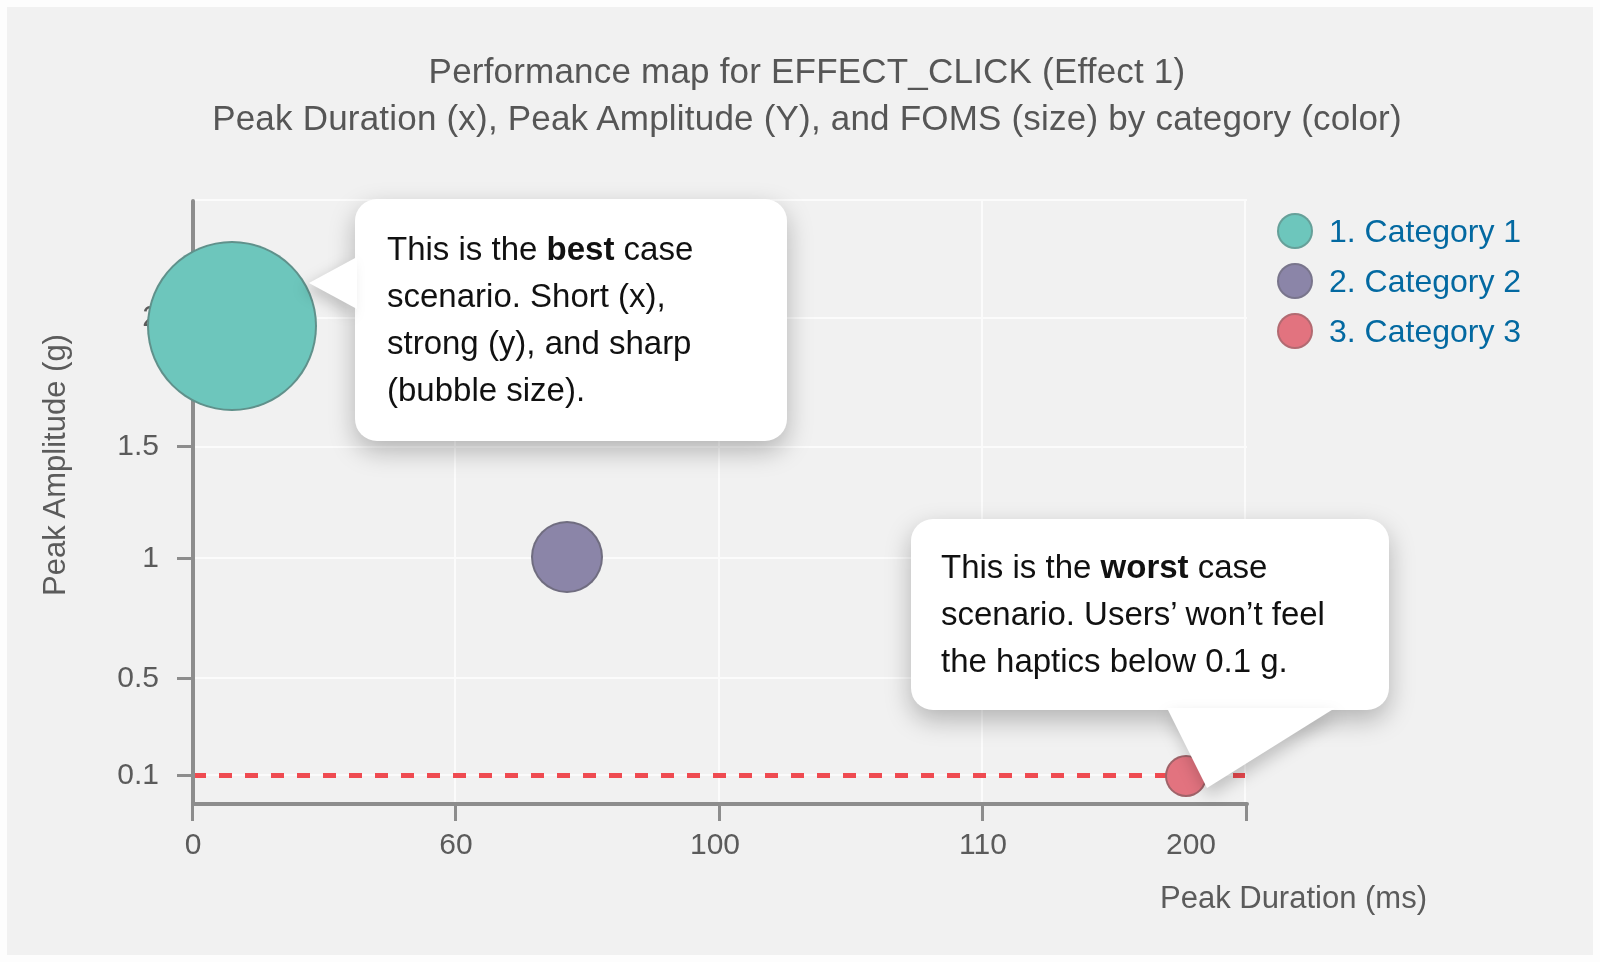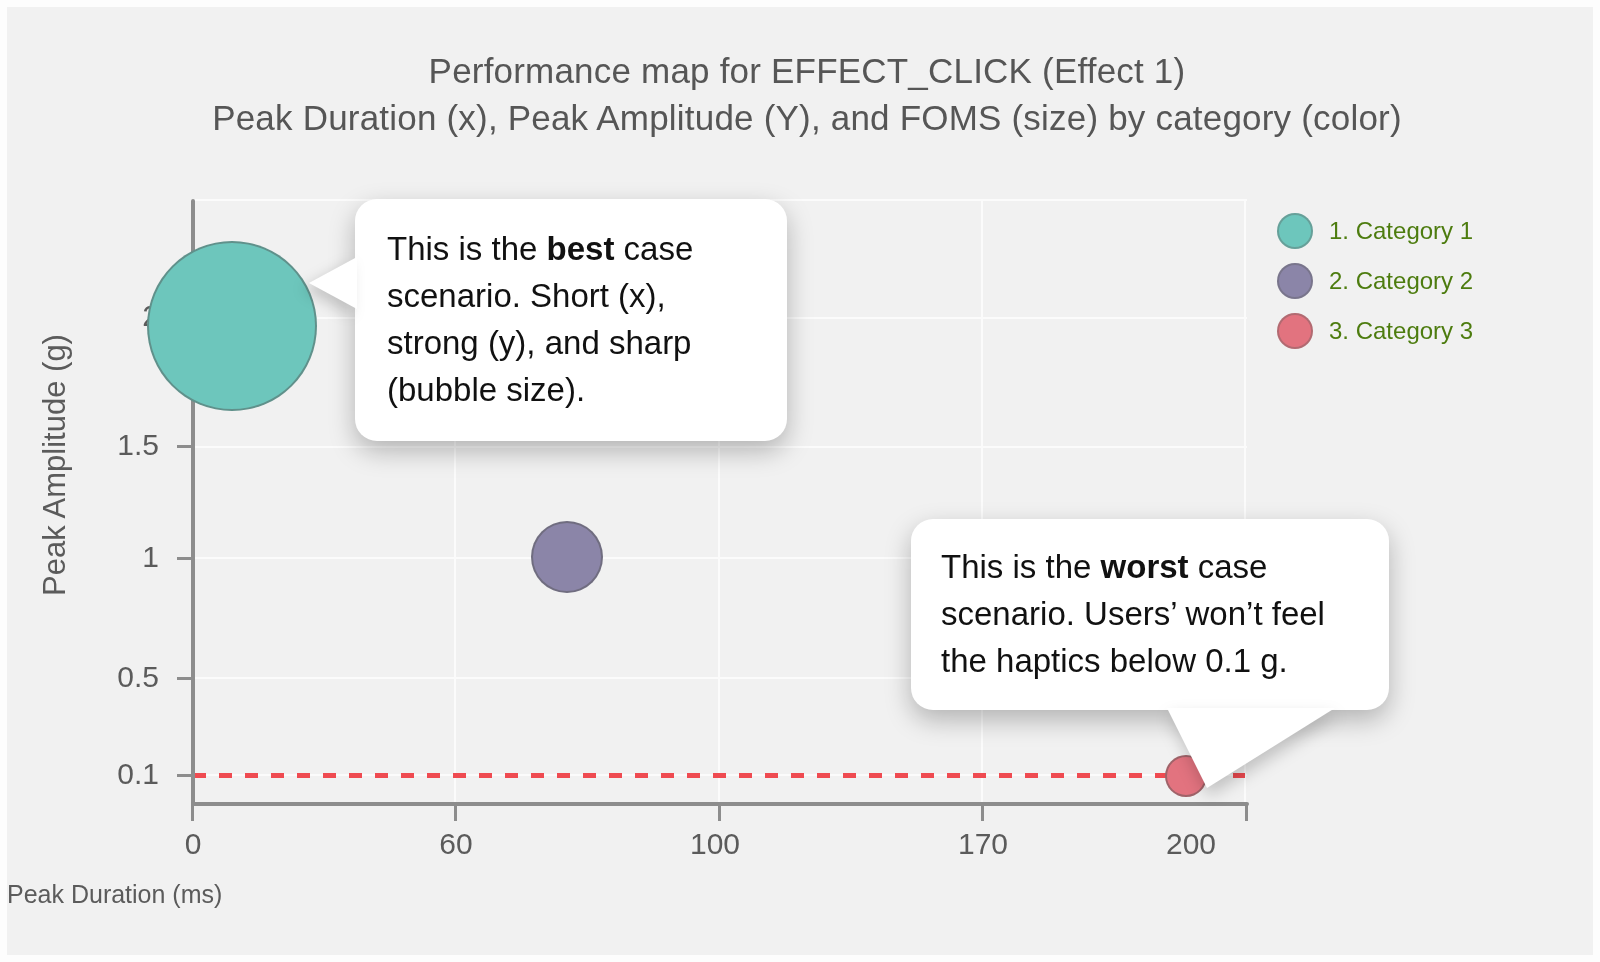--- a/index.html
+++ b/index.html
@@ -109,23 +109,23 @@
     transform: rotate(-90deg);
     color: #5b5b5b;
     font-size: 31px;
     white-space: nowrap;
   }
   #x-axis-title {
     position: absolute;
     left: 0;
     top: 873px;
     width: 1420px;
-    text-align: left;
+    text-align: right;
     color: #5b5b5b;
-    font-size: 25px;
+    font-size: 31px;
     white-space: nowrap;
   }
 
   
   .bubble {
     position: absolute;
     border-radius: 50%;
     box-sizing: border-box;
     border: 2px solid rgba(80,80,80,0.45);
   }
@@ -161,22 +161,22 @@
   }
   .legend-swatch {
     width: 36px;
     height: 36px;
     border-radius: 50%;
     border: 2px solid rgba(90,90,90,0.35);
     box-sizing: border-box;
     flex: none;
   }
   .legend-label {
-    color: #4d7c0f;
-    font-size: 24px;
+    color: #0369a1;
+    font-size: 32px;
     white-space: nowrap;
   }
 
   
   .callout {
     position: absolute;
     background: #ffffff;
     border-radius: 22px;
     box-shadow: 0 10px 26px rgba(0,0,0,0.26);
     color: #111111;
@@ -281,21 +281,21 @@
 
   <div class="x-tick" style="left:184px;"></div>
   <div class="x-tick" style="left:447px;"></div>
   <div class="x-tick" style="left:711px;"></div>
   <div class="x-tick" style="left:974px;"></div>
   <div class="x-tick" style="left:1238px;"></div>
 
   <div class="x-tick-label" style="left:126px;">0</div>
   <div class="x-tick-label" style="left:389px;">60</div>
   <div class="x-tick-label" style="left:648px;">100</div>
-  <div class="x-tick-label" style="left:916px;">170</div>
+  <div class="x-tick-label" style="left:916px;">110</div>
   <div class="x-tick-label" style="left:1124px;">200</div>
 
   <div id="y-axis-title">Peak Amplitude (g)</div>
   <div id="x-axis-title">Peak Duration (ms)</div>
 
   <div class="bubble" style="left:140px; top:234px; width:170px; height:170px; background:#6dc6bc;"></div>
   <div class="bubble" style="left:524px; top:514px; width:72px; height:72px; background:#8b85a8;"></div>
   <div class="bubble" style="left:1158px; top:748px; width:42px; height:42px; background:#e2737f;"></div>
 
   <div id="legend">

